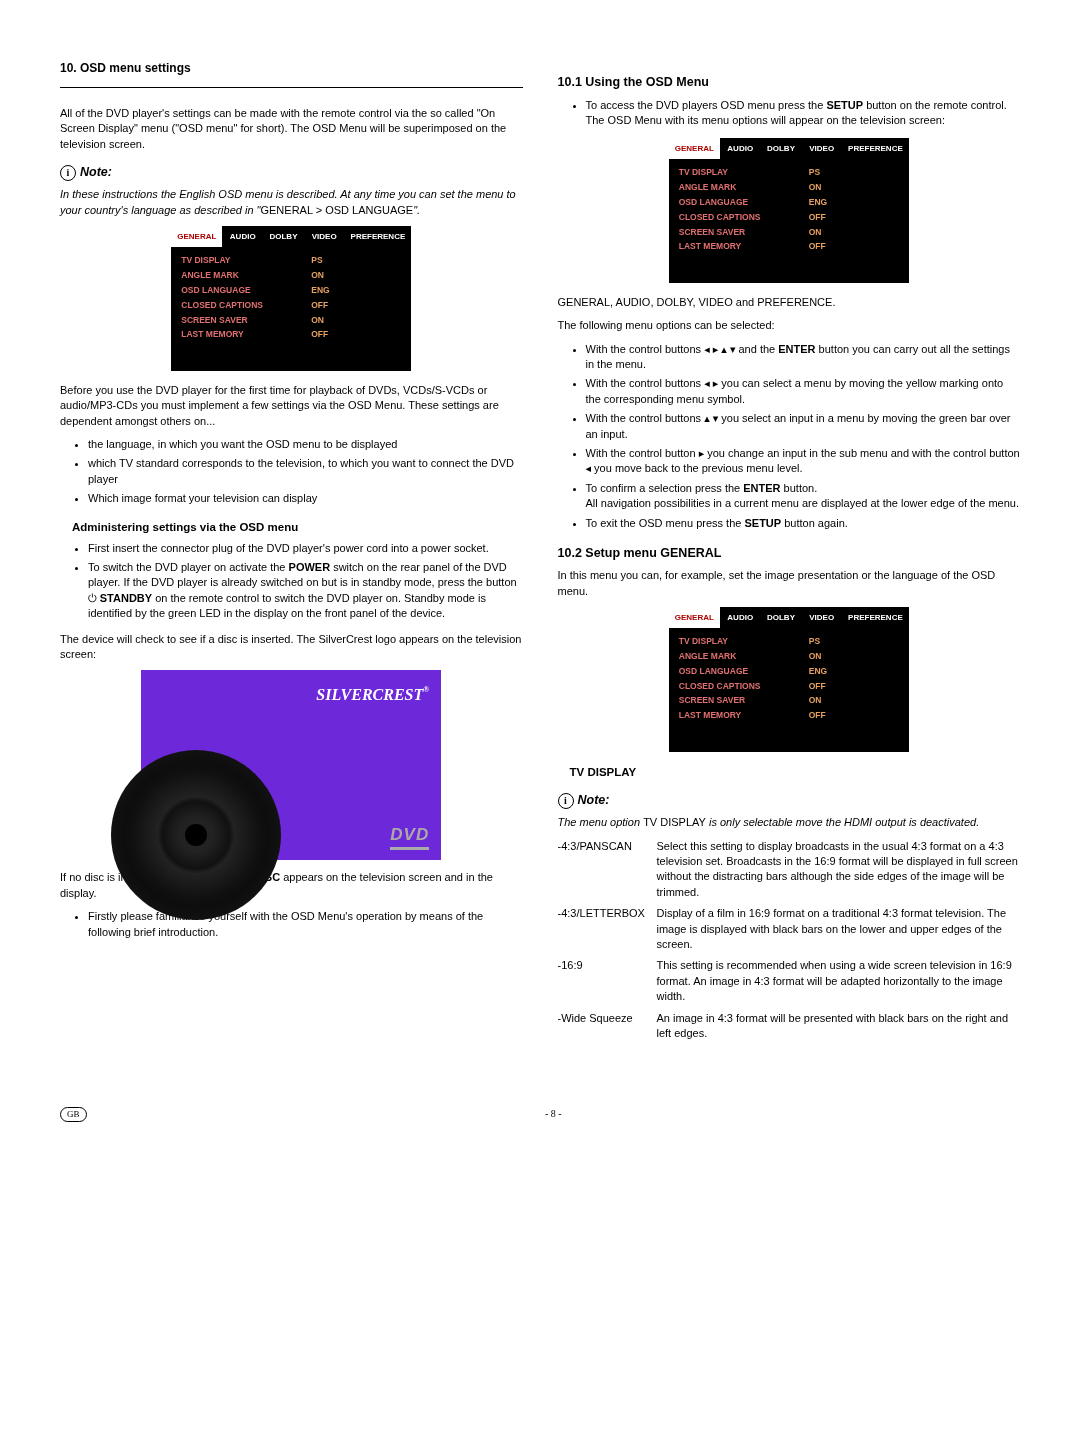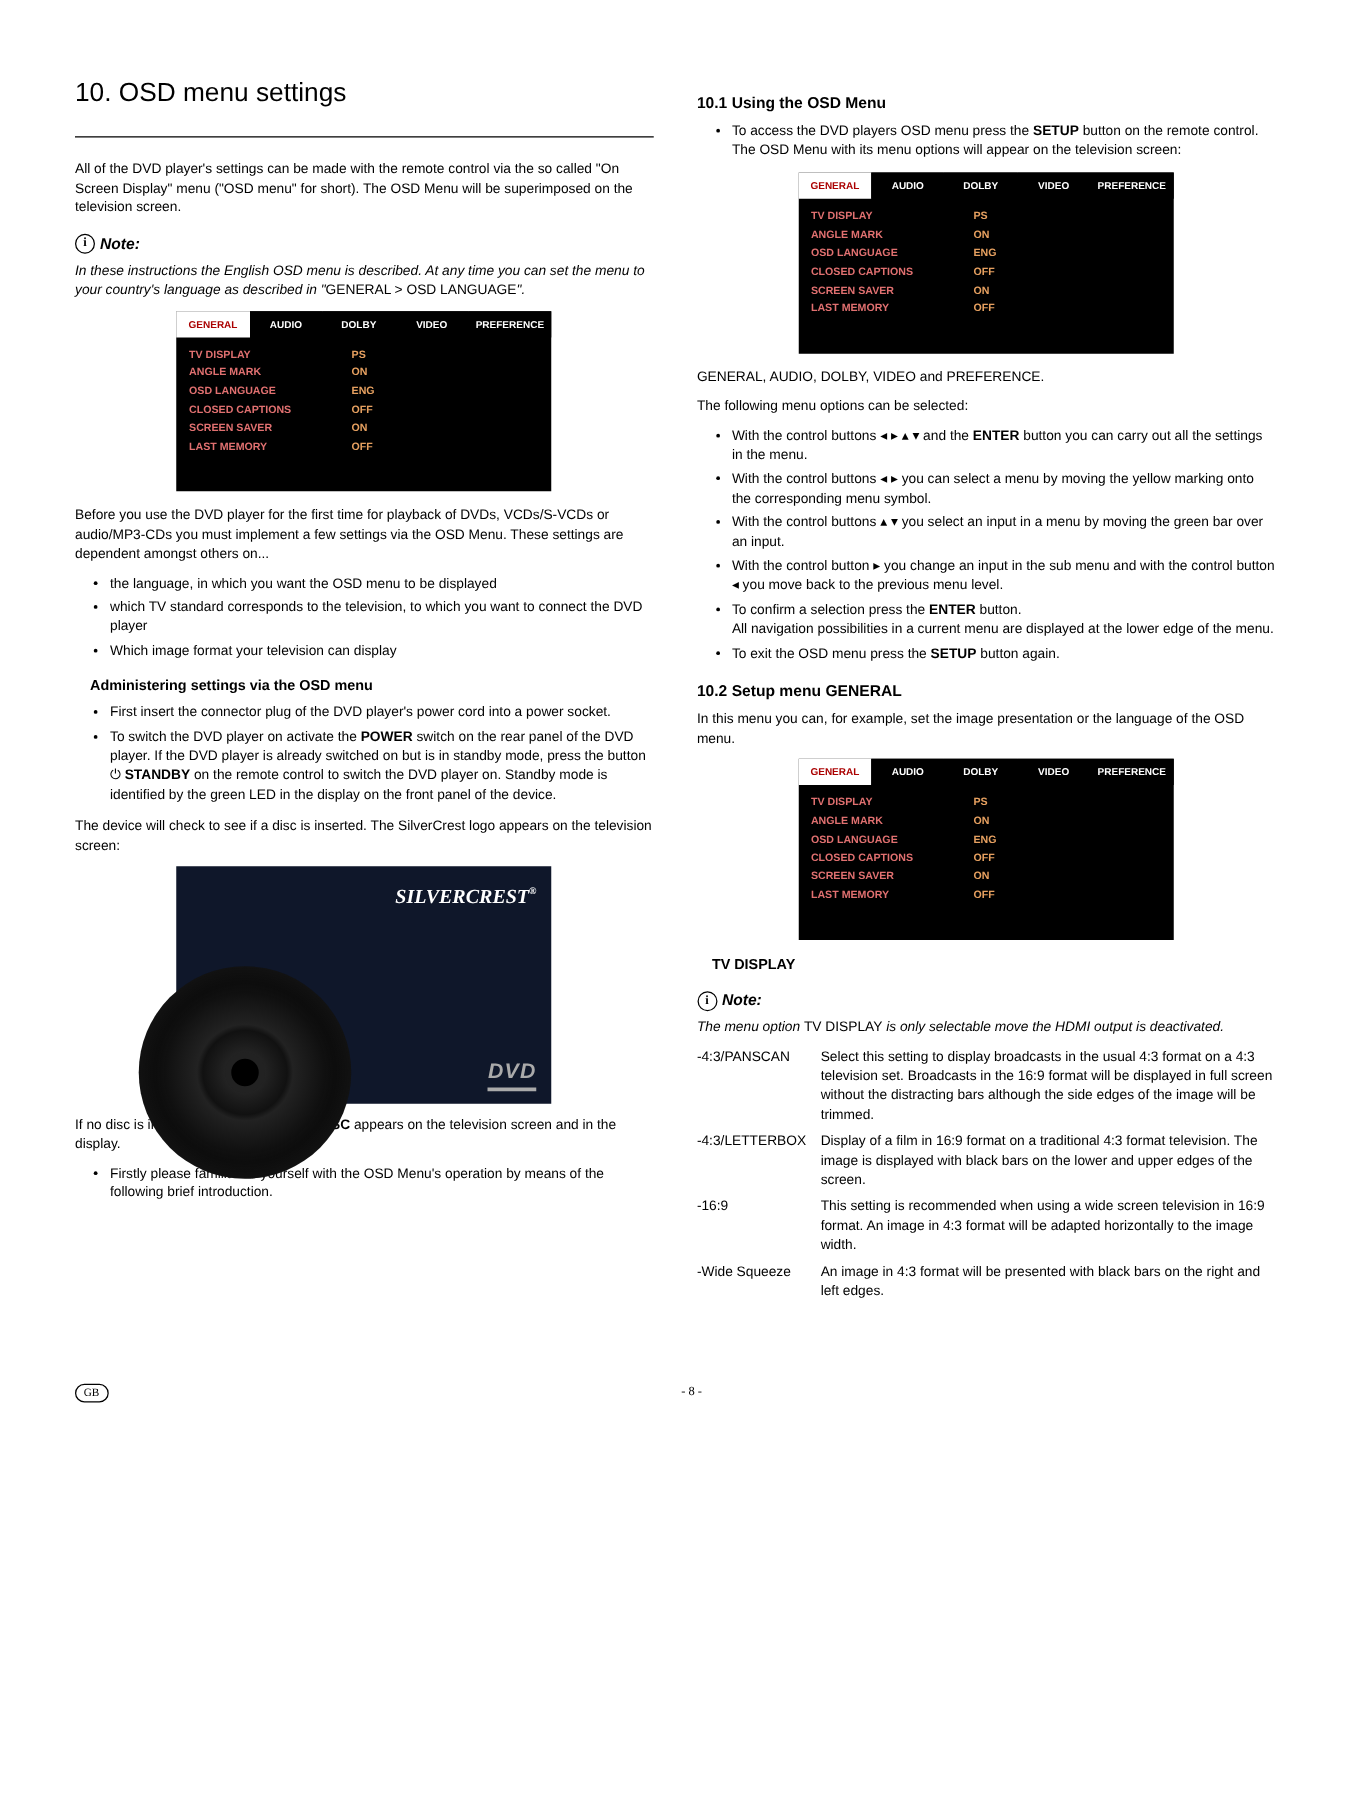--- a/index.html
+++ b/index.html
@@ -16,23 +16,23 @@
 }
 .page {
   display: flex;
   gap: 35px;
 }
 .col {
   flex: 1;
   min-width: 0;
 }
 h1 {
-  font-size: 21px;
-  font-weight: normal;
-  margin: 0 0 20px 0;
+  font-size: 12px;
+  font-weight: bold;
+  margin: 0 0 10px 0;
 }
 .rule {
   border-bottom: 1px solid #000;
   margin-bottom: 18px;
 }
 h2 {
   font-size: 12.5px;
   font-weight: bold;
   margin: 14px 0 6px 0;
 }
@@ -61,21 +61,21 @@
 }
 .note-head .label {
   font-style: italic;
   font-weight: bold;
 }
 p { margin: 0 0 8px 0; }
 em, .em { font-style: italic; }
 ul { margin: 0 0 10px 0; padding-left: 28px; }
 ul li { margin-bottom: 4px; list-style: disc; }
 .osd {
-  width: 300px;
+  width: 240px;
   margin: 8px auto 12px auto;
   background: #000;
   color: #fff;
   font-size: 9px;
 }
 .osd-tabs {
   display: flex;
 }
 .osd-tab {
   background: #000;
@@ -94,21 +94,21 @@
   padding: 6px 10px 28px 10px;
   color: #e5a; 
 }
 .osd-body table td:first-child { color: #e07070; width: 130px; }
 .osd-body table td:last-child { color: #e6a060; }
 .osd-body table { border-collapse: collapse; }
 .osd-body td { padding: 1.5px 0; font-weight: bold; font-size: 8.5px; }
 .splash {
   width: 300px;
   margin: 8px auto 10px auto;
-  background: #0f172a;
+  background: #6d28d9;
   position: relative;
   height: 190px;
 }
 .splash .brand {
   position: absolute;
   top: 14px;
   right: 12px;
   color: #fff;
   font-weight: bold;
   font-style: italic;

